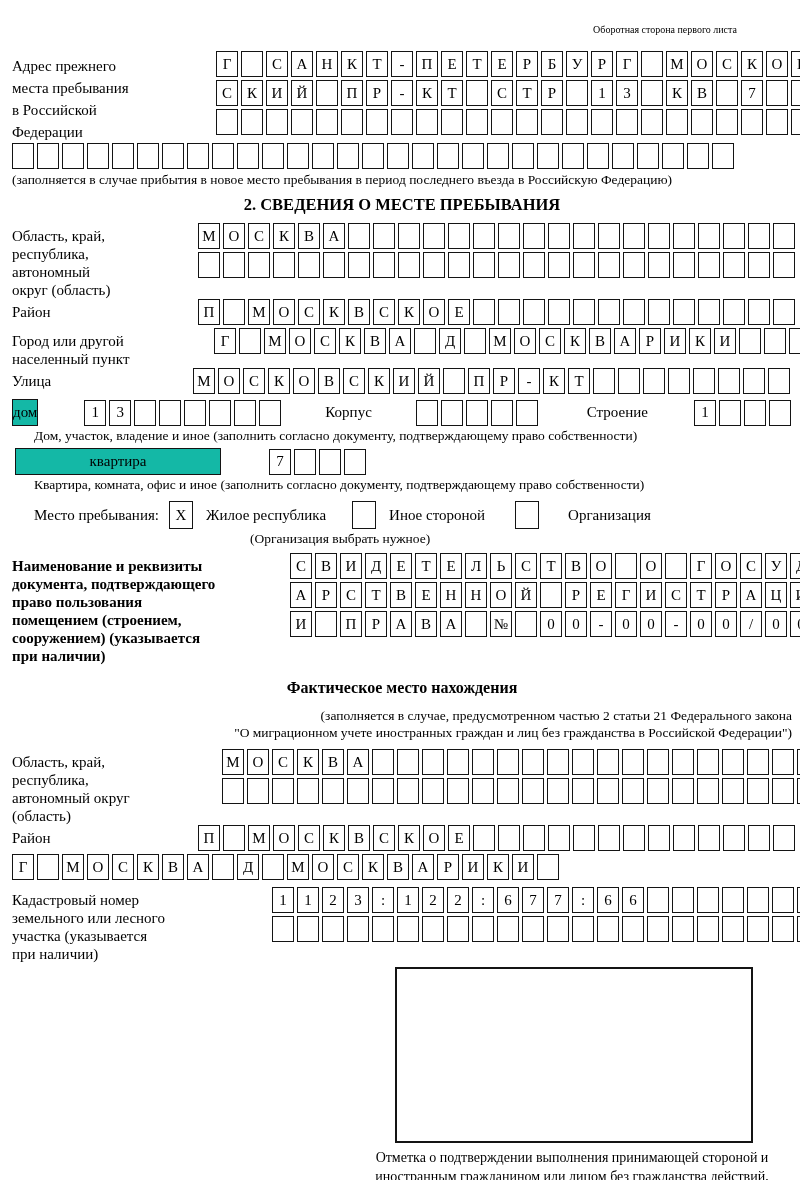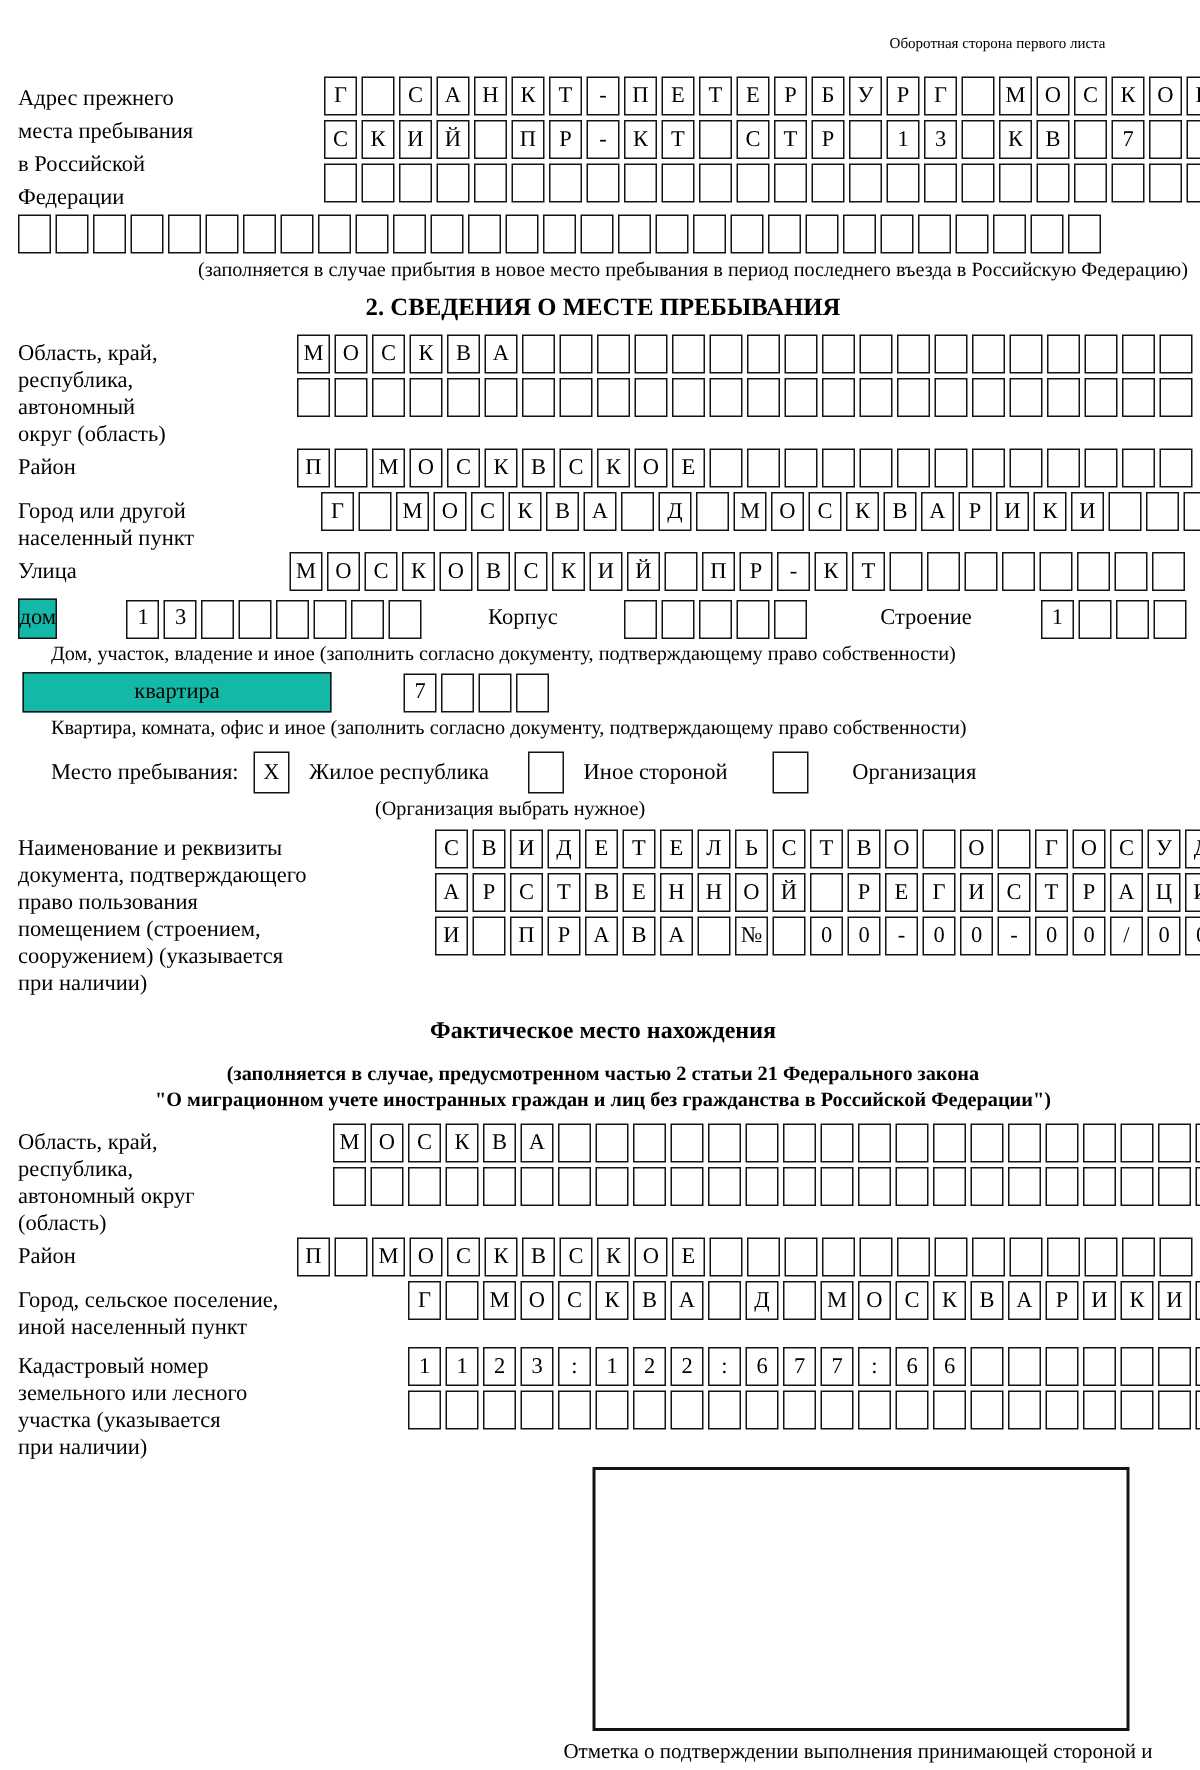--- a/index.html
+++ b/index.html
@@ -16,30 +16,30 @@
   .row-label { font-size: 15px; line-height: 18px; white-space: pre-line; flex: 0 0 auto; padding-top: 4px; }
   .cellrows { display: flex; flex-direction: column; }
   .cellrow { display: flex; margin-bottom: 3px; }
   .cell {
     width: 22px; height: 26px; flex: 0 0 22px;
     border: 1.6px solid #141414; margin-right: 3px;
     display: inline-flex; align-items: center; justify-content: center;
     font-size: 15px; background: #fff;
   }
   .note { font-size: 13.5px; }
-  .note-center { text-align: right; }
+  .note-center { text-align: left; }
   .sec-header { text-align: center; font-weight: bold; font-size: 16.5px; margin: 7px 0 8px 0; }
   .bigbox {
     border: 1.6px solid #141414; height: 27px; display: inline-flex;
     align-items: center; justify-content: center; font-size: 15px; background: #14b8a6;
   }
   .inline-lbl { font-size: 15px; padding-top: 5px; }
   .stay-row { display: flex; align-items: center; margin: 8px 0 2px 0; }
   .stay-row .cell { width: 24px; height: 28px; flex-basis: 24px; }
-  .fine-center { text-align: center; font-size: 13.5px; line-height: 17px; font-weight: bold; }
+  .fine-center { text-align: right; font-size: 13.5px; line-height: 17px; }
   .fact-title { text-align: center; font-weight: bold; font-size: 16px; margin: 14px 0 10px 0; }
   .stamp-box { border: 2px solid #141414; width: 358px; height: 176px; margin-left: 383px; margin-top: 4px; background: #fff; }
   .stamp-note { width: 404px; margin-left: 358px; text-align: center; font-size: 14px; line-height: 19px; margin-top: 5px; }
   .mb2 { margin-bottom: 2px; }
 </style>
 </head>
 <body>
 
 <div class="hdr-note">Оборотная сторона первого листа</div>
 
@@ -362,21 +362,21 @@
   <span class="cell">X</span>
   <span class="inline-lbl" style="padding:0 26px 0 10px;">Жилое республика</span>
   <span class="cell"></span>
   <span class="inline-lbl" style="padding:0 30px 0 10px;">Иное стороной</span>
   <span class="cell"></span>
   <span class="inline-lbl" style="padding:0 0 0 26px;">Организация</span>
 </div>
 <div class="note" style="padding-left:238px; margin-bottom:6px;">(Организация выбрать нужное)</div>
 
 <div class="row">
-  <div class="row-label" style="width:240px;">Наименование и реквизиты
+  <div class="row-label" style="width:240px;font-weight:bold;">Наименование и реквизиты
 документа, подтверждающего
 право пользования
 помещением (строением,
 сооружением) (указывается
 при наличии)</div>
   <div class="cellrows">
     <div class="cellrow">
         <span class="cell">С</span>
         <span class="cell">В</span>
         <span class="cell">И</span>
@@ -537,22 +537,20 @@
       <span class="cell"></span>
       <span class="cell"></span>
       <span class="cell"></span>
       <span class="cell"></span>
       <span class="cell"></span>
       <span class="cell"></span>
     </div>
 </div>
 
 <div class="row">
-  <div class="row-label" style="width:222px;">Город, сельское поселение,
-иной населенный пункт</div>
   <div class="cellrow">
       <span class="cell">Г</span>
       <span class="cell"></span>
       <span class="cell">М</span>
       <span class="cell">О</span>
       <span class="cell">С</span>
       <span class="cell">К</span>
       <span class="cell">В</span>
       <span class="cell">А</span>
       <span class="cell"></span>

